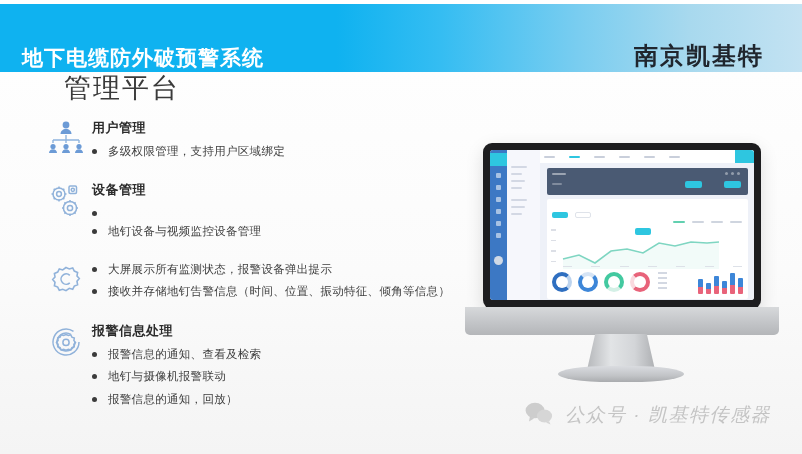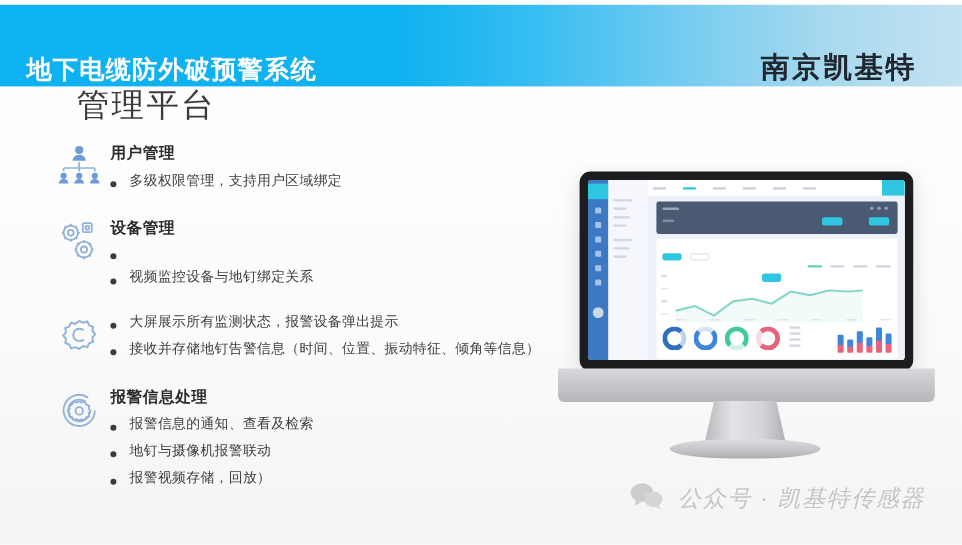--- a/index.html
+++ b/index.html
@@ -79,21 +79,21 @@
   .feature-body { padding-top: 1px; flex: 1; }
   .feature-head {
     font-size: 13px;
     font-weight: bold;
     color: #2c2c2c;
     letter-spacing: 0.5px;
     margin-bottom: 7px;
   }
   .bullet-row {
     display: flex;
-    align-items: center;
+    align-items: flex-start;
     margin-bottom: 8px;
   }
   .bullet-dot {
     width: 5px; height: 5px;
     border-radius: 50%;
     background: #3b3b3b;
     margin-top: 5px;
     margin-right: 11px;
     min-width: 5px;
   }
@@ -311,21 +311,21 @@
           </g>
         </svg>
       </div>
       <div class="feature-body">
         <div class="feature-head">设备管理</div>
         <div class="bullet-row">
           <span class="bullet-dot"></span>
         </div>
         <div class="bullet-row">
           <span class="bullet-dot"></span>
-          <span class="bullet-text">视频监控设备与地钉绑定关系</span>
+          <span class="bullet-text">地钉设备与视频监控设备管理</span>
         </div>
       </div>
     </div>
 
     <div class="feature">
       <div class="feature-icon">
         <svg width="40" height="38" viewBox="0 0 40 38">
           <g fill="none" stroke="#90b2da" stroke-width="1.6">
             <path d="M20 4.5l3.3 1.4 3.4-1 1.6 3.2 3.3 1.3-.6 3.5 2.3 2.7-2.3 2.7.6 3.5-3.3 1.3-1.6 3.2-3.4-1L20 27.7l-3.3-1.4-3.4 1-1.6-3.2-3.3-1.3.6-3.5-2.3-2.7 2.3-2.7-.6-3.5 3.3-1.3 1.6-3.2 3.4 1z"></path>
             <path d="M23.8 12.3a5.2 5.2 0 1 0 0 7.6"></path>
@@ -360,21 +360,21 @@
         <div class="bullet-row">
           <span class="bullet-dot"></span>
           <span class="bullet-text">报警信息的通知、查看及检索</span>
         </div>
         <div class="bullet-row">
           <span class="bullet-dot"></span>
           <span class="bullet-text">地钉与摄像机报警联动</span>
         </div>
         <div class="bullet-row">
           <span class="bullet-dot"></span>
-          <span class="bullet-text">报警视频存储，回放）</span>
+          <span class="bullet-text">报警信息的通知，回放）</span>
         </div>
       </div>
     </div>
 
   </div>
 
   <div class="monitor">
     <div class="screen">
 
       <div class="db-side">

